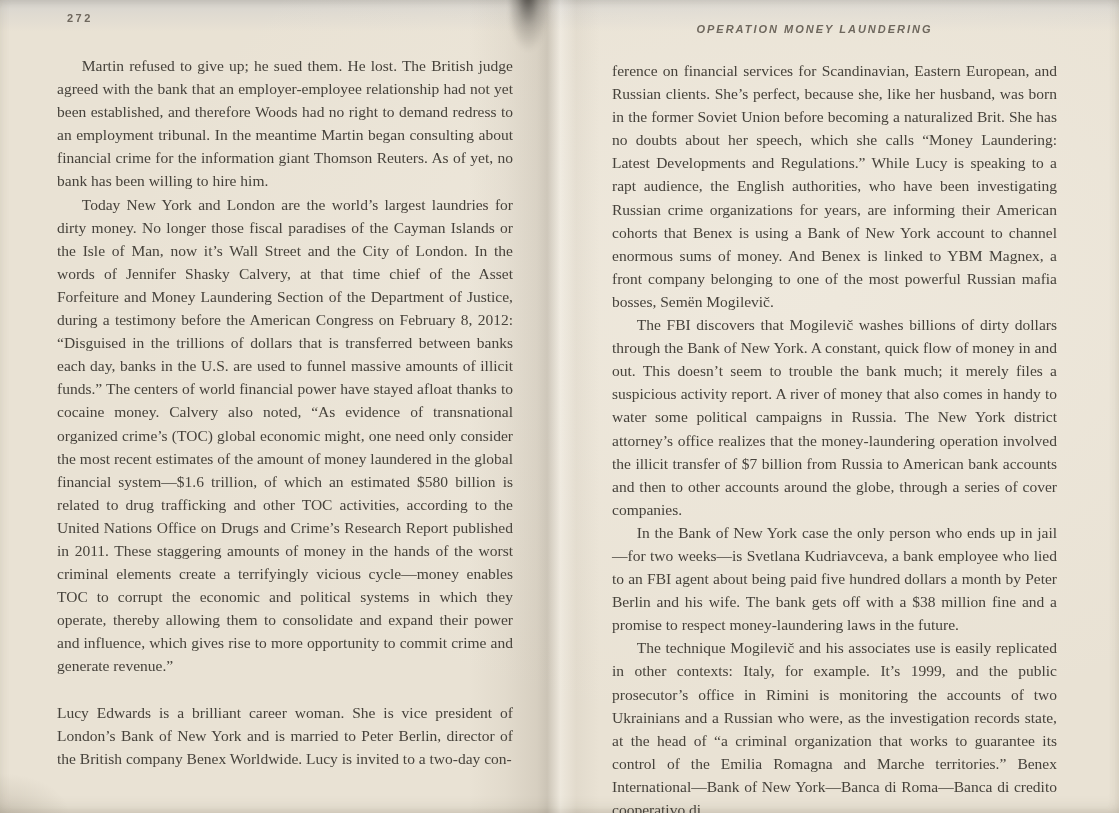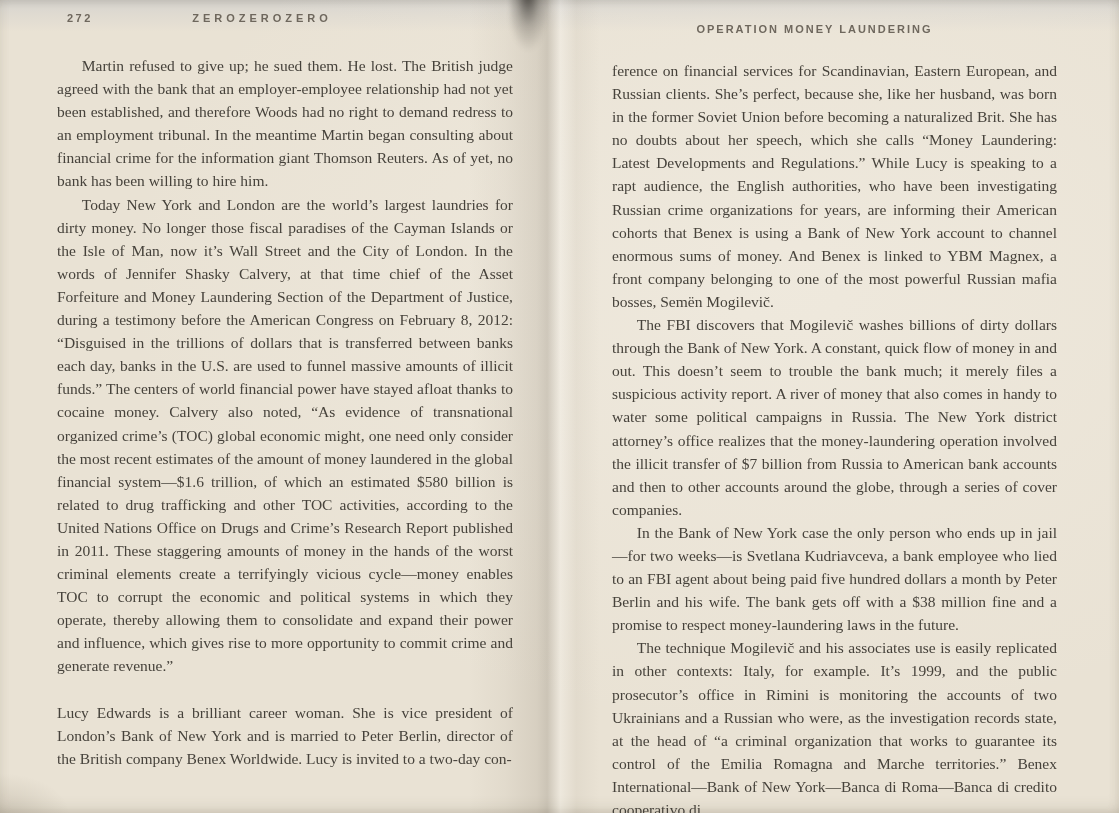--- a/index.html
+++ b/index.html
@@ -63,21 +63,21 @@
   .runhead {
     position: absolute;
     font-family: "Liberation Sans", sans-serif;
     font-weight: bold;
     font-size: 11px;
     color: #6e675d;
     white-space: nowrap;
   }
   #lp-num  { left: 55px;  top: 12px; letter-spacing: 2.5px; margin-left: 12px; }
   #lp-head { left: 34px;  top: 12px; width: 456px; text-align: center; letter-spacing: 4px; }
-  #rp-head { left: 592px; top: 23px; width: 445px; text-align: center; letter-spacing: 2px; }
+  #rp-head { left: 592px; top: 23px; width: 445px; text-align: center; letter-spacing: 2px; font-style: italic; }
   #rp-num  { left: 612px; top: 23px; width: 448px; text-align: right;  letter-spacing: 2.5px; }
   .page-body {
     position: absolute;
     color: #46423b;
     font-size: 15.5px;
     line-height: 23.1px;
     text-align: justify;
   }
   #lp-body { left: 57px;  top: 54px; width: 456px; }
   #rp-body { left: 612px; top: 59px; width: 445px; }
@@ -85,21 +85,20 @@
   .para.indent { text-indent: 1.6em; }
   .para.sect-break { margin-top: 23px; }
 </style>
 </head>
 <body>
 
 <div class="spread">
 
   <div class="runhead" id="lp-num">272</div>
 
-  <div class="runhead" id="lp-head">ZEROZEROZERO</div>
 
   <div class="runhead" id="rp-head">OPERATION MONEY LAUNDERING</div>
 
 
   <div class="page-body" id="lp-body">
       <p class="para indent">Martin refused to give up; he sued them. He lost. The British judge agreed with the bank that an employer-employee relationship had not yet been established, and therefore Woods had no right to demand redress to an employment tribunal. In the meantime Martin began consulting about financial crime for the information giant Thomson Reuters. As of yet, no bank has been willing to hire him.</p>
       <p class="para indent">Today New York and London are the world’s largest laundries for dirty money. No longer those fiscal paradises of the Cayman Islands or the Isle of Man, now it’s Wall Street and the City of London. In the words of Jennifer Shasky Calvery, at that time chief of the Asset Forfeiture and Money Laundering Section of the Department of Justice, during a testimony before the American Congress on February 8, 2012: “Disguised in the trillions of dollars that is transferred between banks each day, banks in the U.S. are used to funnel massive amounts of illicit funds.” The centers of world financial power have stayed afloat thanks to cocaine money. Calvery also noted, “As evidence of transnational organized crime’s (TOC) global economic might, one need only consider the most recent estimates of the amount of money laundered in the global financial system—$1.6 trillion, of which an estimated $580 billion is related to drug trafficking and other TOC activities, according to the United Nations Office on Drugs and Crime’s Research Report published in 2011. These staggering amounts of money in the hands of the worst criminal elements create a terrifyingly vicious cycle—money enables TOC to corrupt the economic and political systems in which they operate, thereby allowing them to consolidate and expand their power and influence, which gives rise to more opportunity to commit crime and generate revenue.”</p>
       <p class="para sect-break">Lucy Edwards is a brilliant career woman. She is vice president of London’s Bank of New York and is married to Peter Berlin, director of the British company Benex Worldwide. Lucy is invited to a two-day con-</p>
     </div>
 

